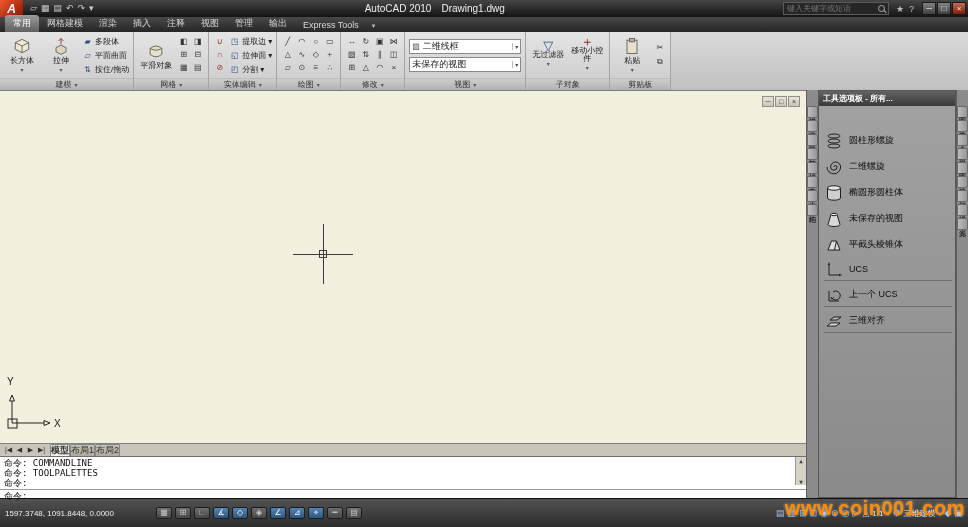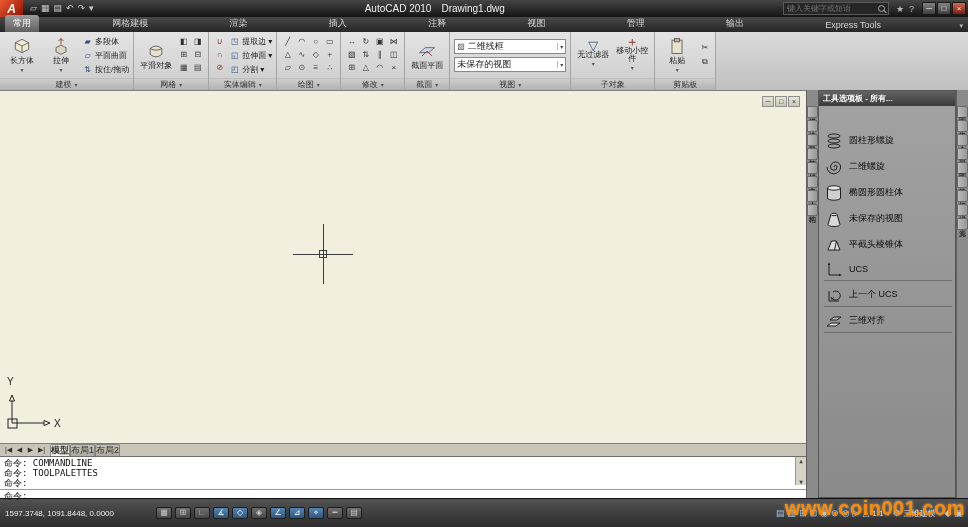--- a/index.html
+++ b/index.html
@@ -18,21 +18,21 @@
   .search input { flex:1; background:transparent; border:none; outline:none; color:#999; font-size:8px; font-family:"Liberation Sans",sans-serif; min-width:0; }
   .mag { width:7px; height:7px; border:1px solid #aaa; border-radius:50%; position:relative; flex:none; }
   .mag::after { content:""; position:absolute; width:4px; height:1px; background:#aaa; right:-3px; bottom:-1px; transform:rotate(45deg); }
   .tb-icons { display:flex; gap:5px; padding:0 7px; }
   .tb-icons span { font-size:9px; color:#bbb; }
   .winbtns { display:flex; padding-right:2px; }
   .winbtn { width:14px; height:13px; margin-left:1px; background:linear-gradient(#828282,#3f3f3f); border:1px solid #1a1a1a; color:#f0f0f0; font-size:8px; line-height:11px; text-align:center; border-radius:1px; }
   .winbtn.close { background:linear-gradient(#c96a55,#7c1d0d); }
 
   
-  .menubar { height:15px; background:linear-gradient(#484848,#262626); display:flex; align-items:flex-end; padding-left:5px; flex:none;justify-content:space-between; }
+  .menubar { height:15px; background:linear-gradient(#484848,#262626); display:flex; align-items:flex-end; padding-left:5px; flex:none; }
   .mtab { color:#d6d6d6; font-size:9px; padding:2px 8px 2px; white-space:nowrap; }
   .mtab.active { background:linear-gradient(#9b9b9b,#5f5f5f); color:#fff; border-radius:3px 3px 0 0; }
   .mtab-overflow { color:#bbb; font-size:7px; padding:2px 5px; }
 
   
   .ribbon { height:58px; background:linear-gradient(#e0e0e0,#c4c4c4); display:flex; flex:none; }
   .panel { display:flex; flex-direction:column; border-right:1px solid #a5a5a5; background:linear-gradient(#e4e4e4,#cbcbcb); }
   .panel-body { flex:1; display:flex; align-items:center; padding:2px 4px; gap:3px; }
   .panel-label { height:12px; background:linear-gradient(#cutoff,#b2b2b2); background:linear-gradient(#cdcdcd,#b2b2b2); border-top:1px solid #bdbdbd; font-size:8px; color:#333; display:flex; align-items:center; justify-content:center; gap:3px; }
   .panel-label .arr { font-size:6px; color:#555; }
@@ -286,35 +286,20 @@
           <span class="gbtn">◠</span>
           <span class="gbtn">×</span>
         </div>
       </div>
       <div class="panel-label">
         <span>修改</span>
         <span class="arr">▾</span>
       </div>
     </div>
 
-    <div class="panel">
-      <div class="panel-body">
-        <div class="bigbtn">
-          <svg viewBox="0 0 24 24">
-              <path d="M3 14 L10 8 L21 8 L14 14 Z" fill="#cfd8e6" stroke="#556"></path>
-              <path d="M6 18 L12 12 L18 18" fill="none" stroke="#8a2f22"></path>
-            </svg>
-          <span>截面平面</span>
-        </div>
-      </div>
-      <div class="panel-label">
-        <span>截面</span>
-        <span class="arr">▾</span>
-      </div>
-    </div>
 
     <div class="panel">
       <div class="panel-body">
         <div class="ddcol">
           <div class="dd">
             <span class="ddicon">▧</span>
             <span class="ddtext">二维线框</span>
             <span class="ddarr">▾</span>
           </div>
           <div class="dd">

